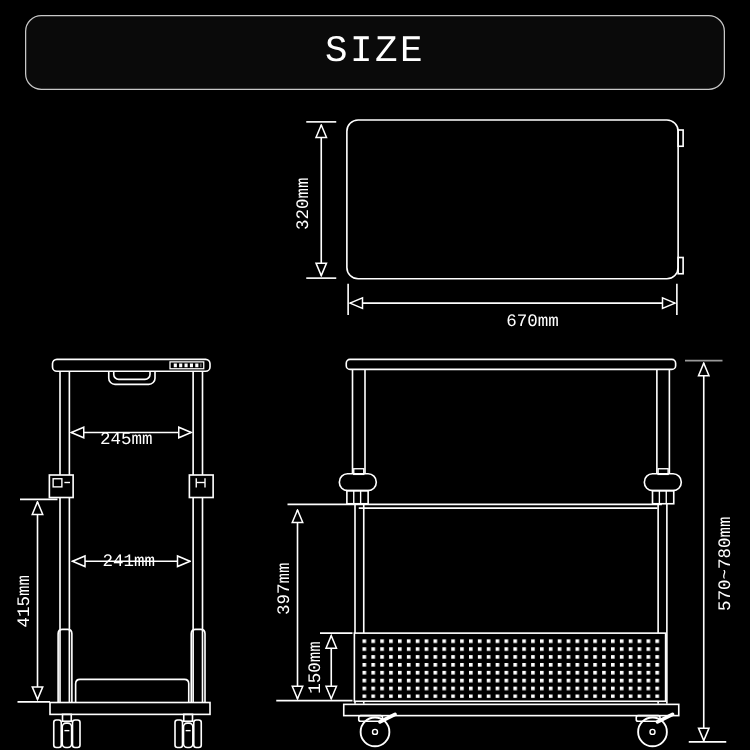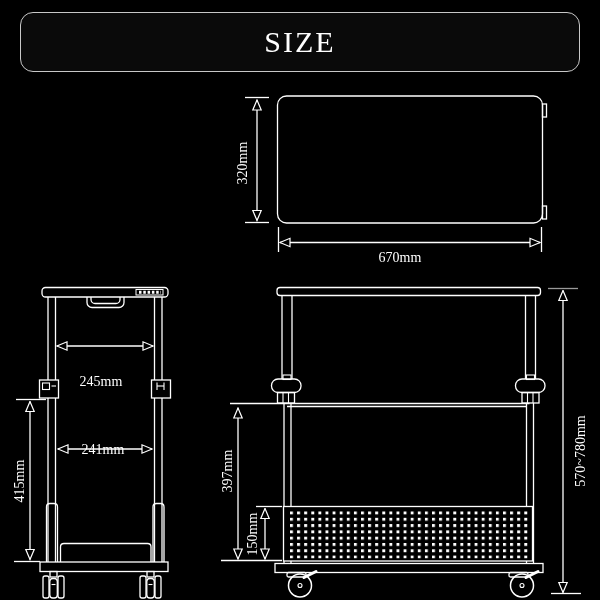--- a/index.html
+++ b/index.html
@@ -1,17 +1,17 @@
 <!DOCTYPE html>
 <html><head>
 <meta charset="utf-8">
 <style>
   html,body{margin:0;padding:0;background:#000;}
   #stage{position:relative;width:600px;height:600px;background:#000;overflow:hidden;
-         font-family:Liberation Serif, serif;}
+         font-family:Liberation Mono, monospace;}
   .banner{position:absolute;left:20px;top:12px;width:558px;height:58px;
           border:1.5px solid #c8c8c8;border-radius:13px;background:#0a0a0a;
           display:flex;align-items:center;justify-content:center;}
   .banner-title{color:#fff;font-size:30px;letter-spacing:2px;font-weight:400;}
   svg{position:absolute;left:0;top:0;}
   .dim{position:absolute;color:#fff;font-size:14px;white-space:nowrap;
        transform:translate(-50%,-50%);}
   .dim.rot{transform:translate(-50%,-50%) rotate(-90deg);}
 </style>
 </head>
@@ -151,23 +151,23 @@
       <line x1="238" y1="408" x2="238" y2="559" marker-start="url(#arw)" marker-end="url(#arw)"></line>
       <line x1="256" y1="506.5" x2="282" y2="506.5"></line>
       <line x1="265" y1="508.5" x2="265" y2="559" marker-start="url(#arw)" marker-end="url(#arw)"></line>
       <line x1="548" y1="288.5" x2="578" y2="288.5" stroke="#999"></line>
       <line x1="551" y1="593.5" x2="581" y2="593.5"></line>
       <line x1="563" y1="290.5" x2="563" y2="592.5" marker-start="url(#arw)" marker-end="url(#arw)"></line>
     </g>
   </svg>
 
   <div class="dim rot" style="left:243px;top:163px;">320mm</div>
-  <div class="dim" style="left:400px;top:258px;">670mm</div>
+  <div class="dim" style="left:426px;top:258px;">670mm</div>
 
-  <div class="dim" style="left:101px;top:382px;">245mm</div>
+  <div class="dim" style="left:101px;top:352px;">245mm</div>
   <div class="dim" style="left:103px;top:450px;">241mm</div>
   <div class="dim rot" style="left:20px;top:481px;">415mm</div>
 
   <div class="dim rot" style="left:228px;top:471px;">397mm</div>
   <div class="dim rot" style="left:253px;top:534px;">150mm</div>
   <div class="dim rot" style="left:581px;top:451px;">570~780mm</div>
 
 </div>
 
 </body></html>

